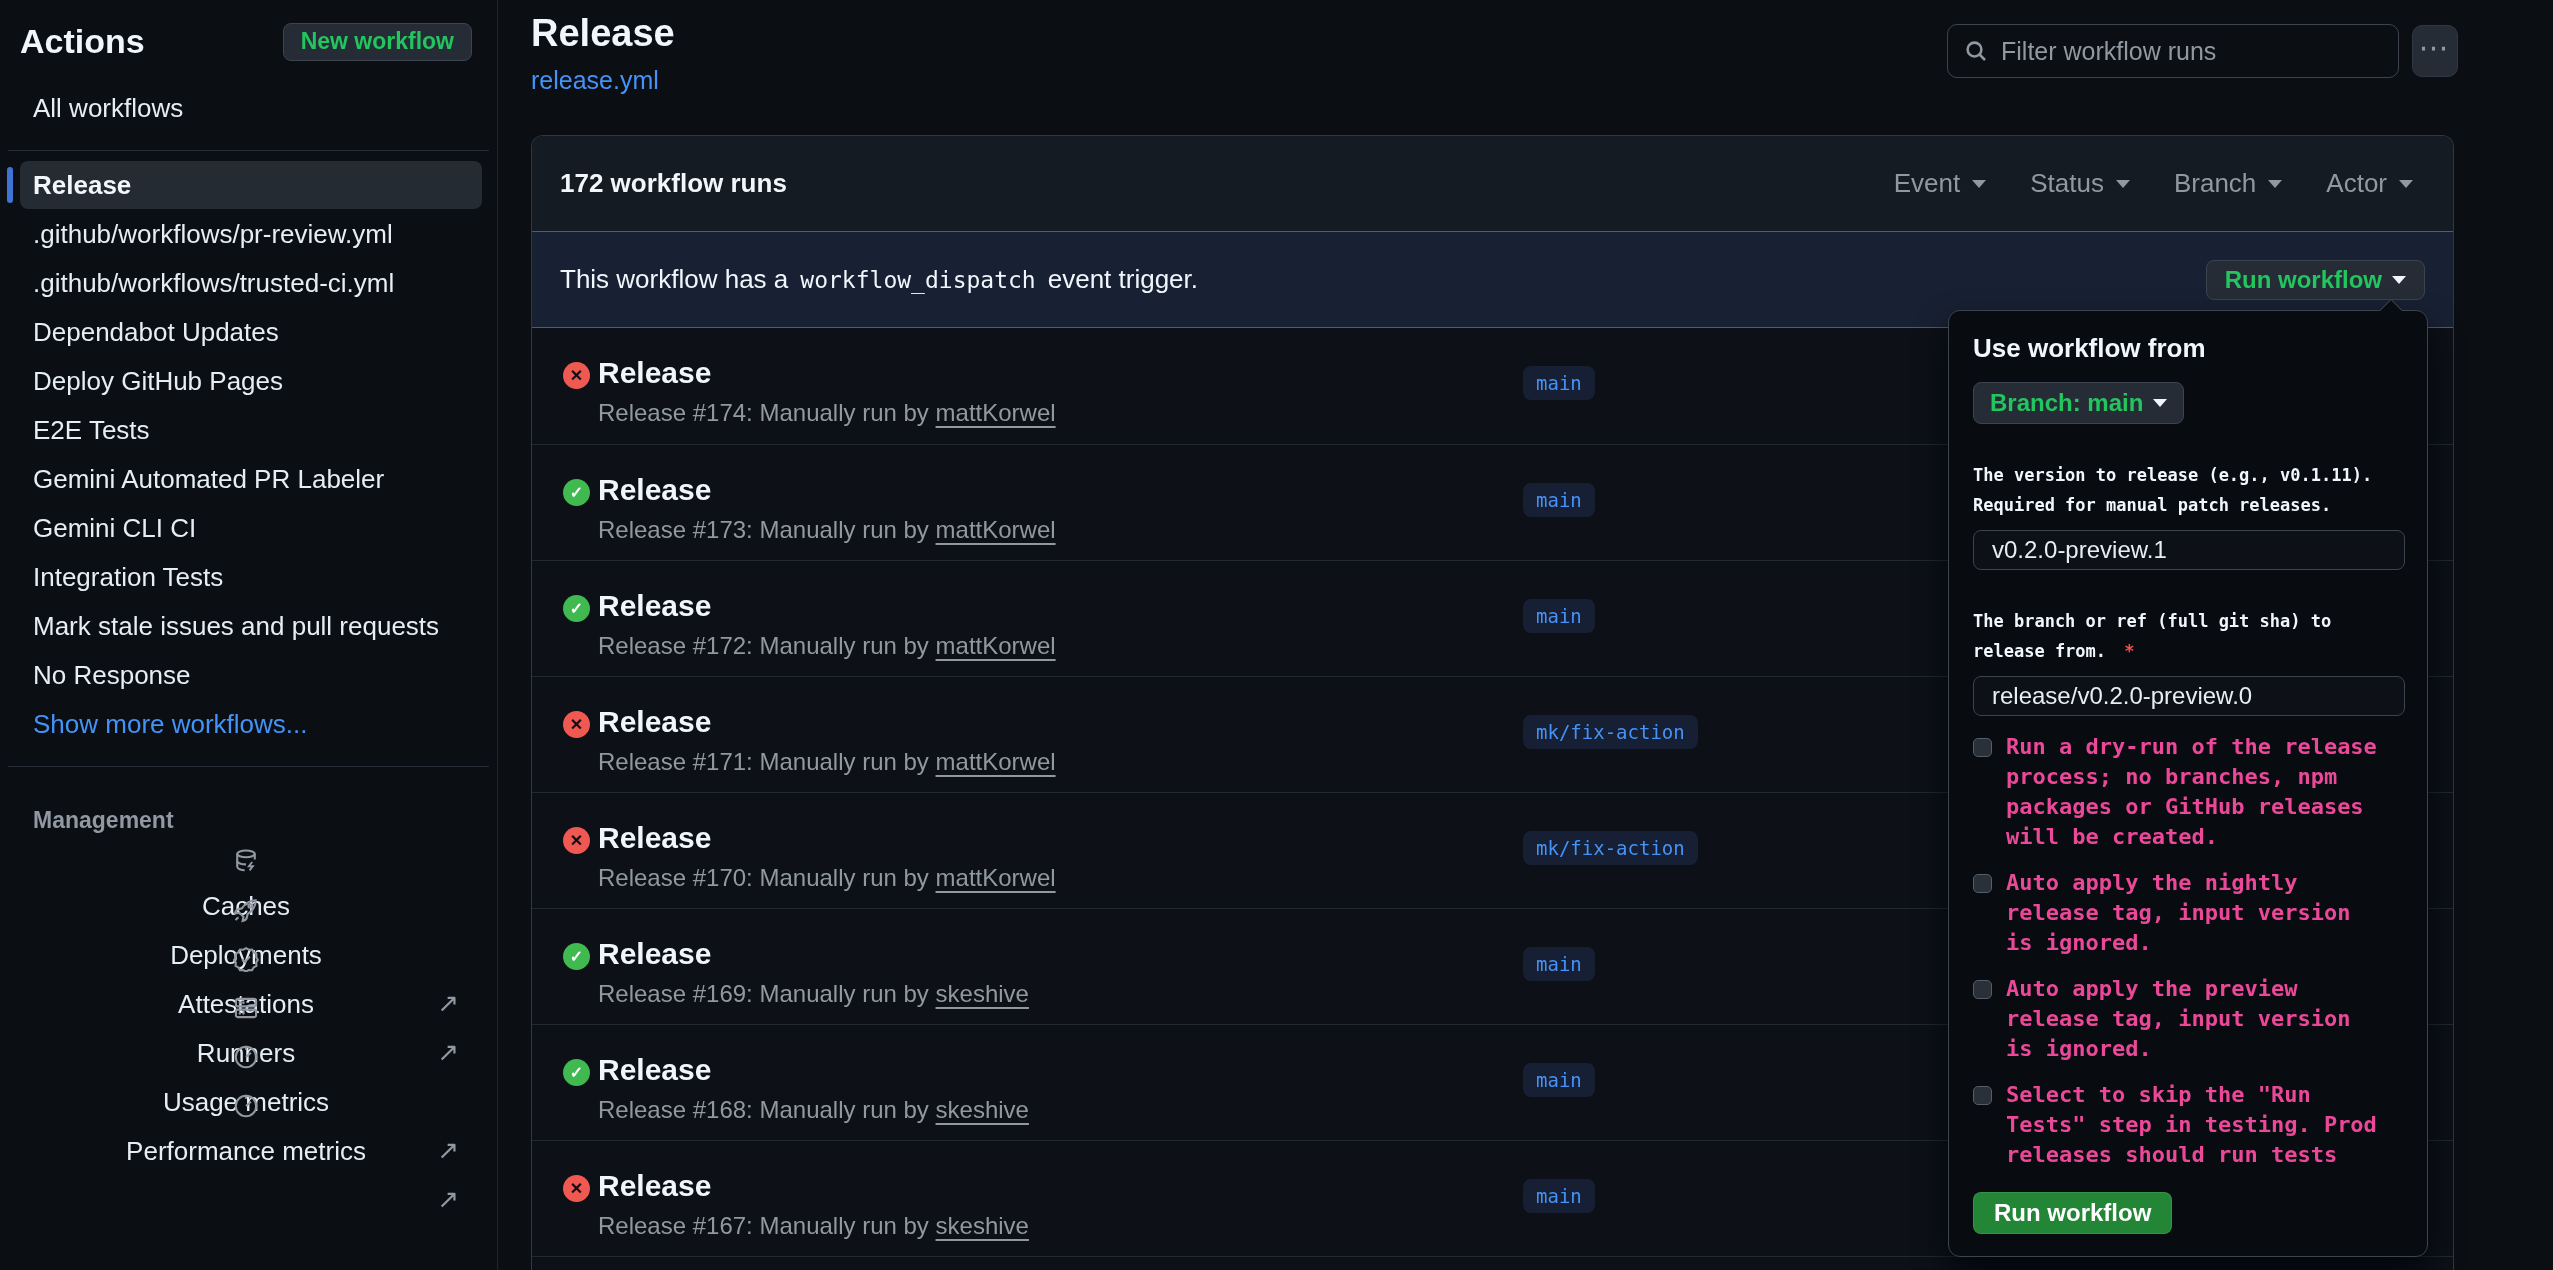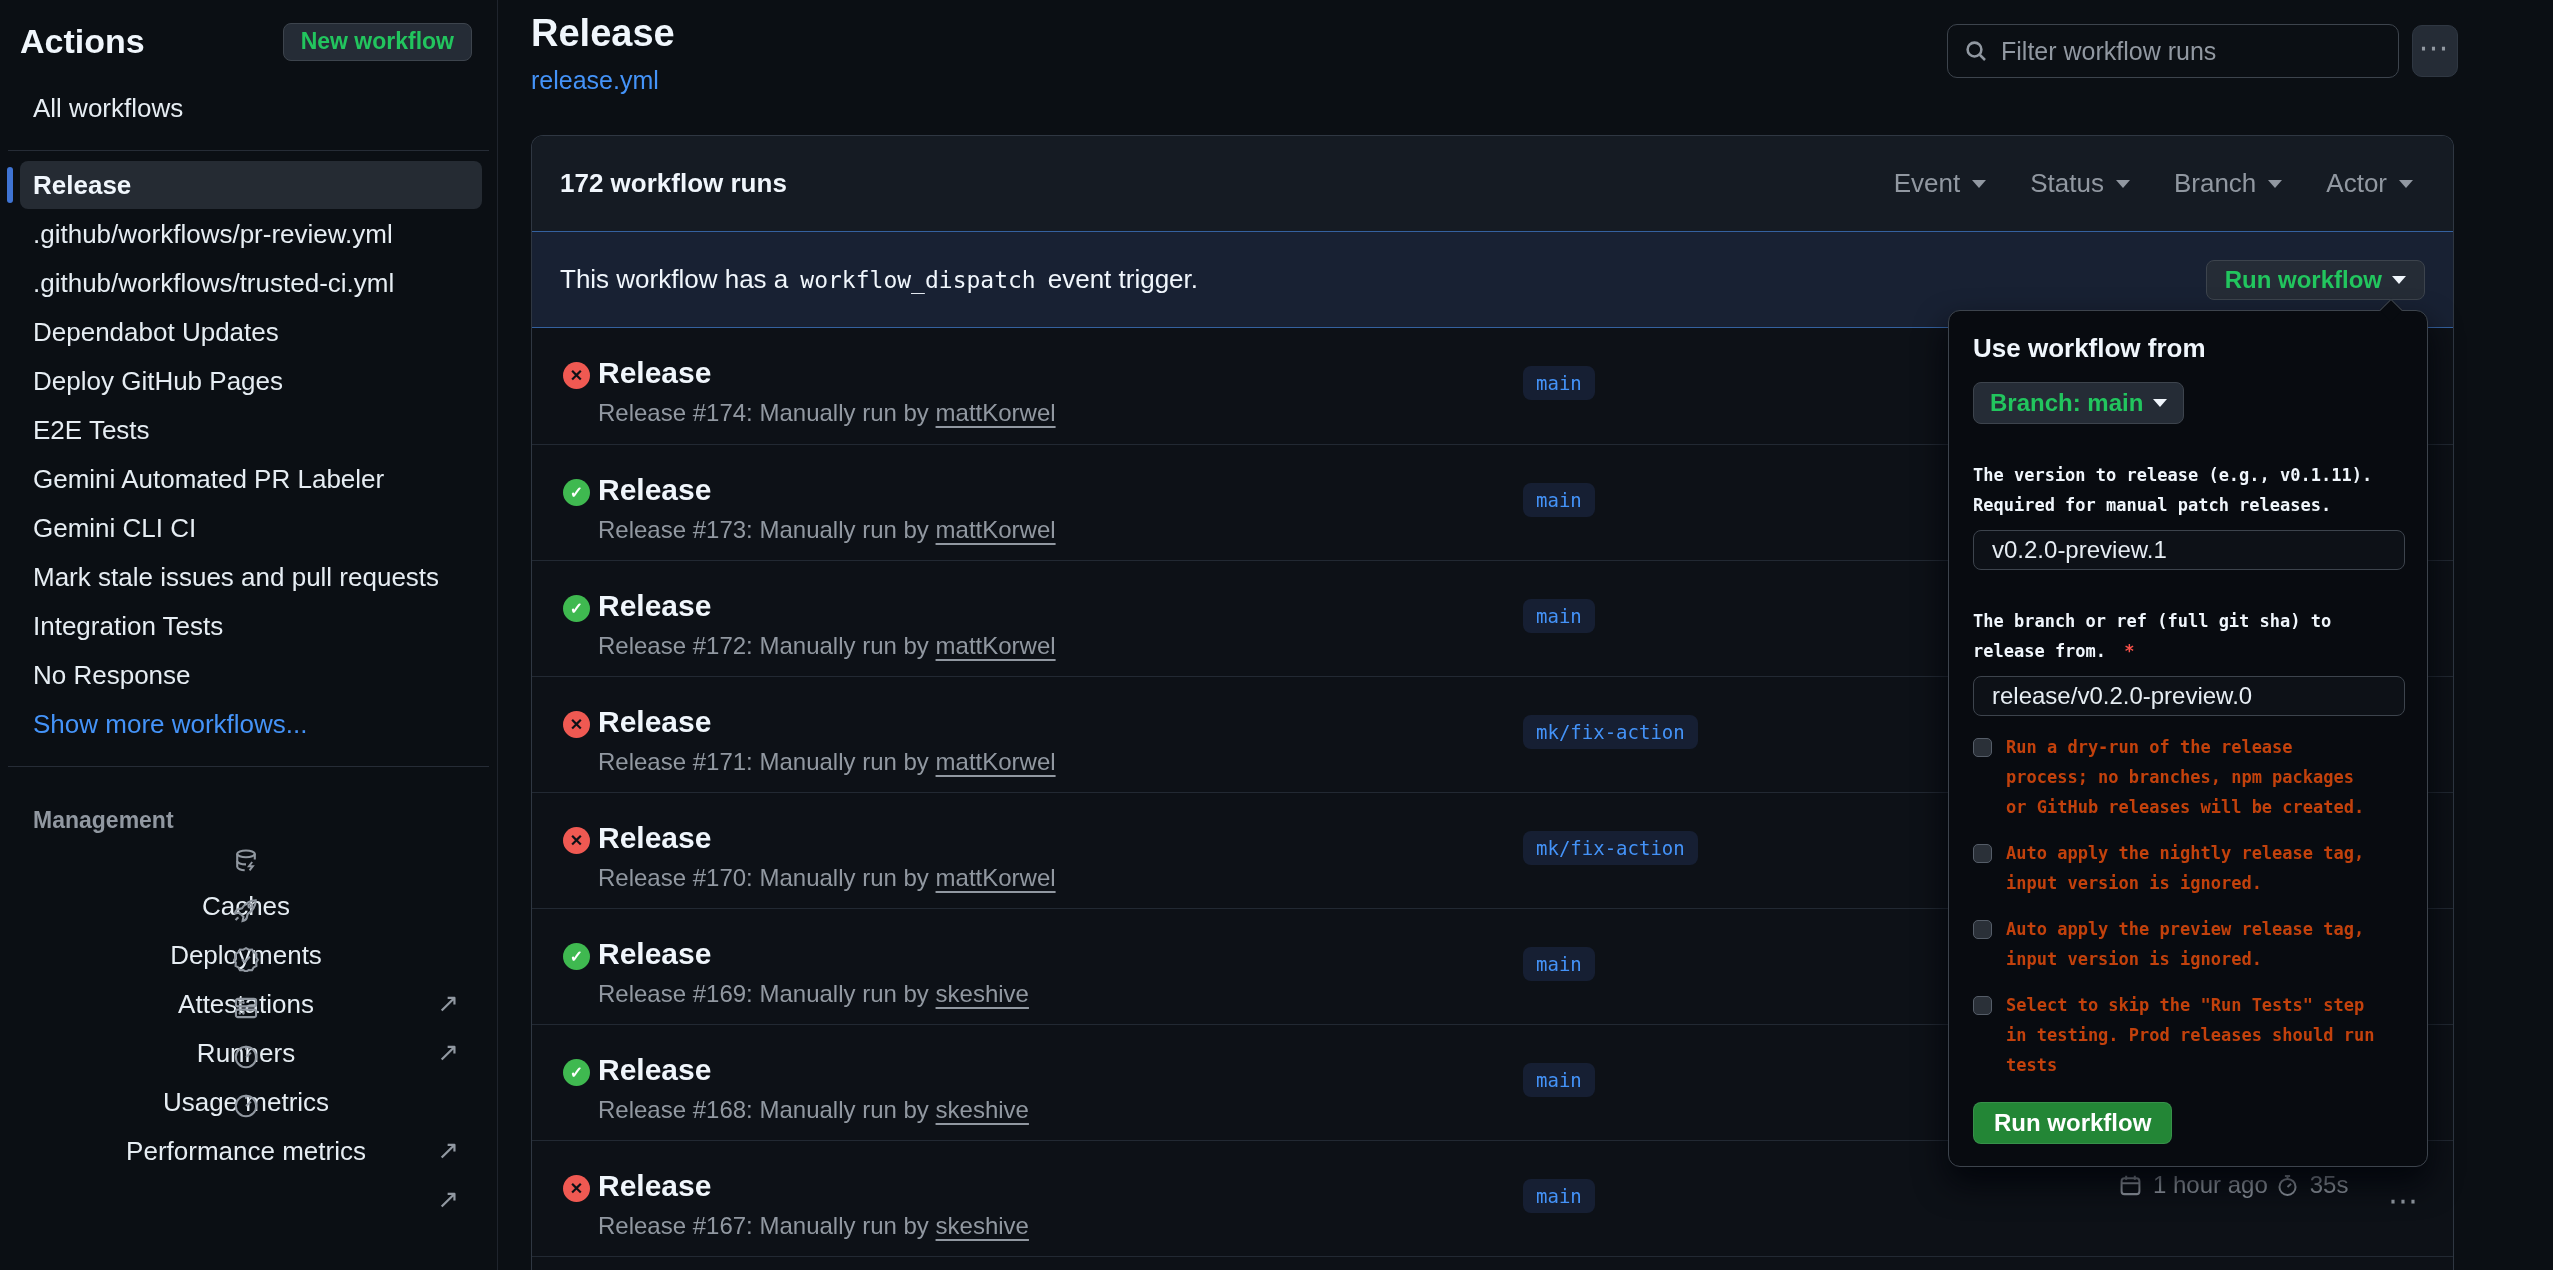--- a/index.html
+++ b/index.html
@@ -115,21 +115,21 @@
   .field-label { margin-top:36px; font-family:"DejaVu Sans Mono", monospace; font-weight:700;
     font-size:17px; line-height:30px; color:#f0f6fc; }
   .required-star { color:#f85149; margin-left:8px; display:inline; }
   .popup-input { margin-top:10px; width:432px; height:40px; background:#0d1117;
     border:1px solid #3d444d; border-radius:8px; padding:0 18px; font-size:24px;
     color:#e6edf3; outline:none; font-family:"Liberation Sans", sans-serif; }
   .cb-row { margin-top:16px; display:flex; gap:14px; align-items:flex-start; }
   .checkbox { flex:none; width:19px; height:19px; margin-top:6px; border-radius:5px;
     background:#2a3038; border:1px solid #555d68; cursor:pointer; }
   .cb-label { width:372px; font-family:"DejaVu Sans Mono", monospace; font-weight:700;
-    font-size:17px; line-height:30px; color:#c2410c; }
+    font-size:22px; line-height:30px; color:#ec4899; }
   .submit-btn { margin-top:22px; height:42px; padding:0 20px; display:inline-flex; align-items:center;
     background:#238636; border:1px solid rgba(240,246,252,0.1); border-radius:8px;
     color:#ffffff; font-size:24px; font-weight:700; cursor:pointer; }
 </style>
 </head>
 <body>
 
 <nav id="sidebar">
   <div class="sb-header">
     <h1 class="sb-title">Actions</h1>
@@ -175,26 +175,26 @@
         <span>Gemini Automated PR Labeler</span>
       </div>
 
       <div class="wf-item">
 
         <span>Gemini CLI CI</span>
       </div>
 
       <div class="wf-item">
 
+        <span>Integration Tests</span>
+      </div>
+
+      <div class="wf-item">
+
         <span>Mark stale issues and pull requests</span>
-      </div>
-
-      <div class="wf-item">
-
-        <span>Integration Tests</span>
       </div>
 
       <div class="wf-item">
 
         <span>No Response</span>
       </div>
     </div>
   <div class="show-more">Show more workflows...</div>
   <div class="sb-divider"></div>
 

